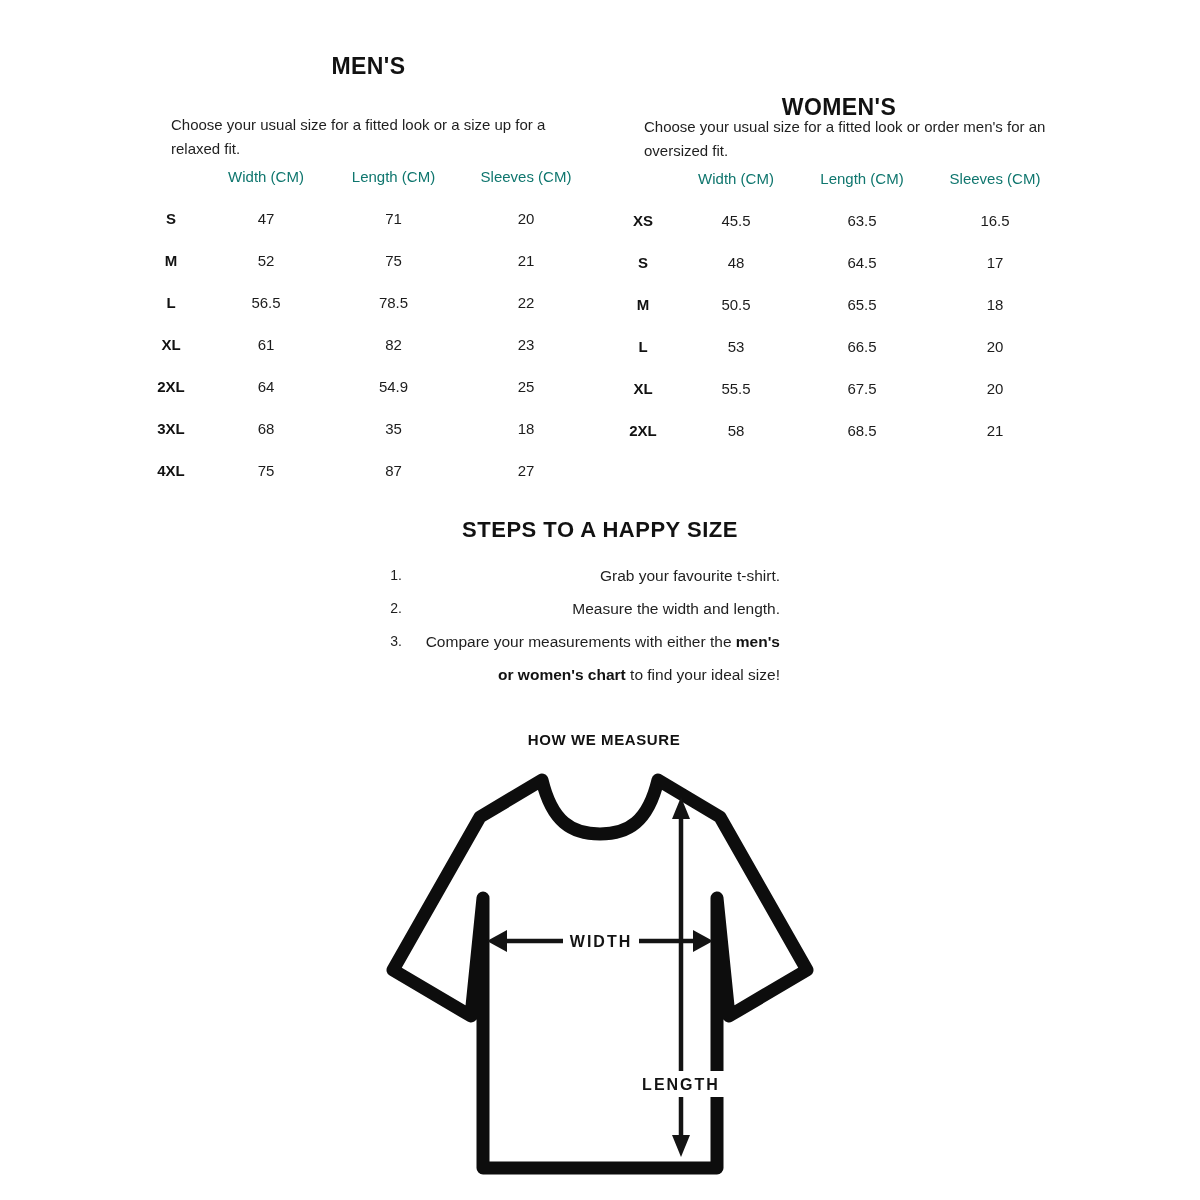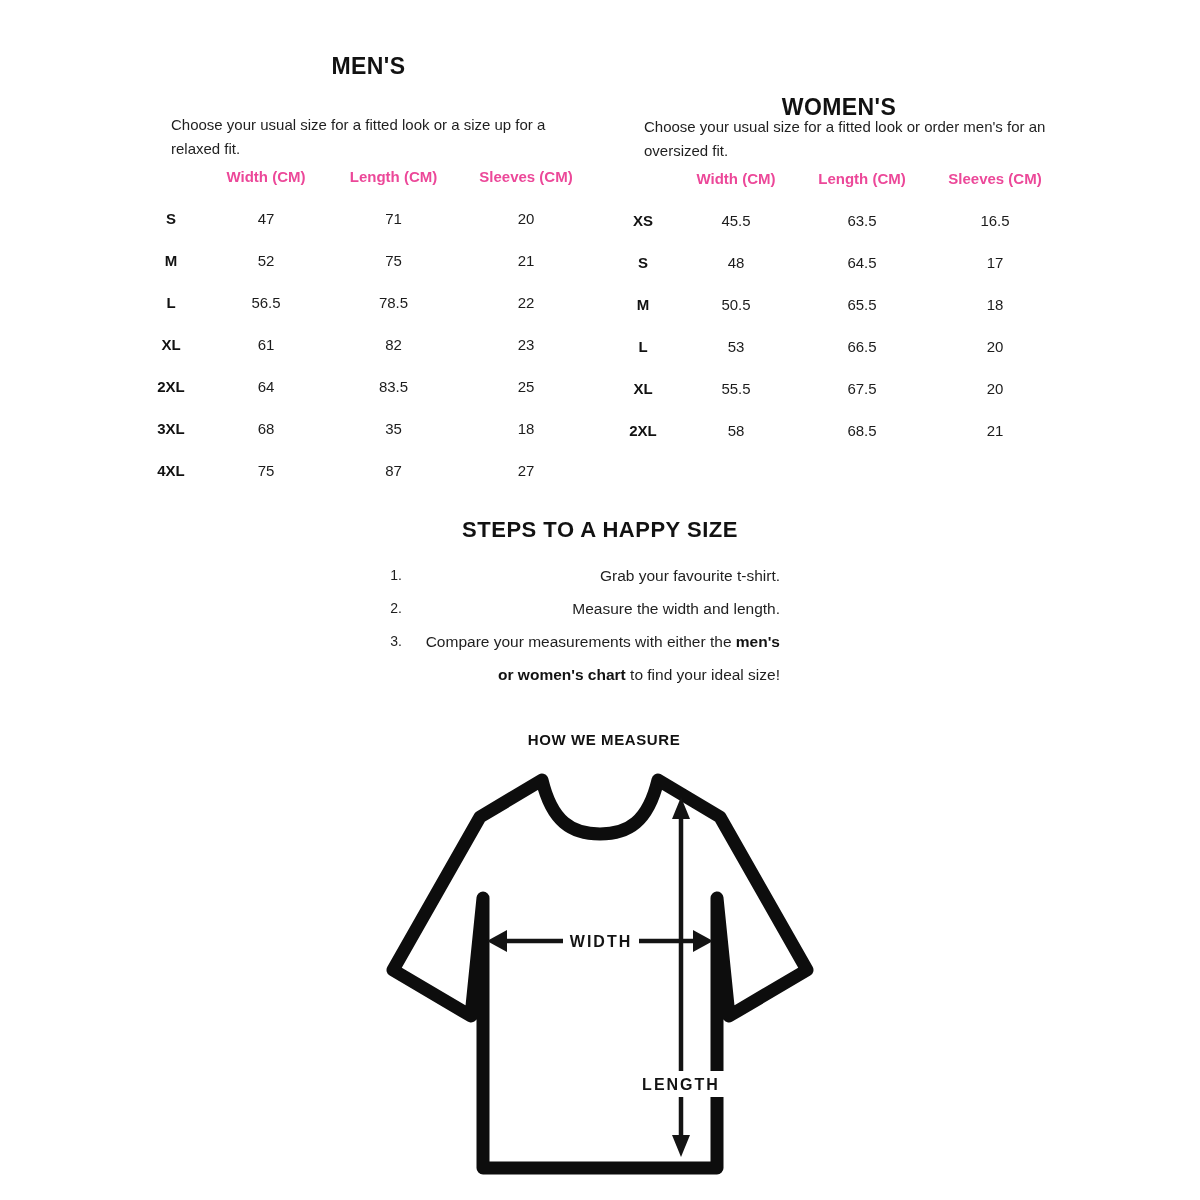--- a/index.html
+++ b/index.html
@@ -16,21 +16,21 @@
   .desc{position:absolute;margin:16px;font-size:15px;line-height:23.5px;color:#1f1f1f;}
   #mens-desc{left:155px;top:97px;width:392px;}
   #womens-desc{left:628px;top:99px;width:412px;}
   .size-table{position:absolute;display:grid;}
   #mens-table{left:141px;top:155px;width:455px;grid-template-columns:60px 130px 125px 140px;}
   #womens-table{left:613px;top:157px;width:452px;grid-template-columns:60px 126px 126px 140px;}
   .cell{
     height:42px;display:flex;align-items:center;justify-content:center;
     font-size:15px;white-space:nowrap;
   }
-  .cell.hdr{font-weight:bold;color:#ec4899;}
+  .cell.hdr{font-weight:normal;color:#0f766e;}
   .cell.size{font-weight:bold;color:#121212;}
   #steps-title{left:300px;top:517px;width:600px;letter-spacing:.5px;font-size:22px;}
   .steps-list{
     position:absolute;left:376px;top:559px;width:404px;margin:0;padding:0;list-style:none;
     font-size:15.5px;line-height:33px;color:#1f1f1f;
   }
   .step{display:flex;align-items:flex-start;}
   .step .num{width:26px;margin-right:13px;text-align:right;font-size:14px;flex:0 0 auto;}
   .step .txt{width:370px;text-align:right;}
   .step .txt b{color:#121212;}
@@ -73,21 +73,21 @@
     <div class="cell">78.5</div>
     <div class="cell">22</div>
 
     <div class="cell size">XL</div>
     <div class="cell">61</div>
     <div class="cell">82</div>
     <div class="cell">23</div>
 
     <div class="cell size">2XL</div>
     <div class="cell">64</div>
-    <div class="cell">83.5</div>
+    <div class="cell">54.9</div>
     <div class="cell">25</div>
 
     <div class="cell size">3XL</div>
     <div class="cell">68</div>
     <div class="cell">35</div>
     <div class="cell">18</div>
 
     <div class="cell size">4XL</div>
     <div class="cell">75</div>
     <div class="cell">87</div>

